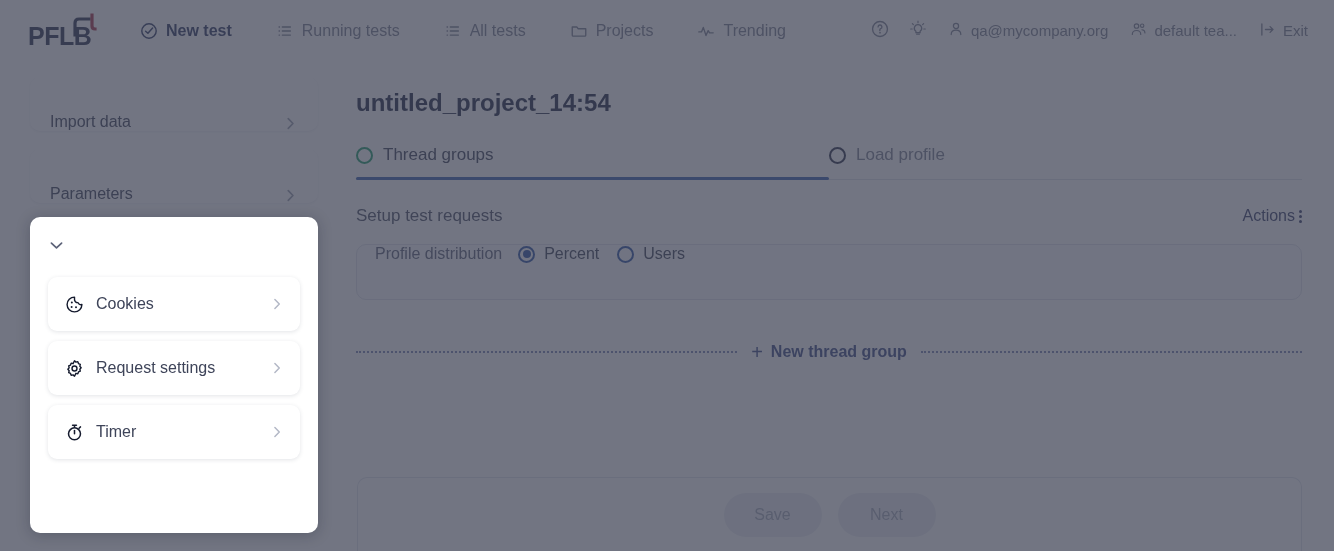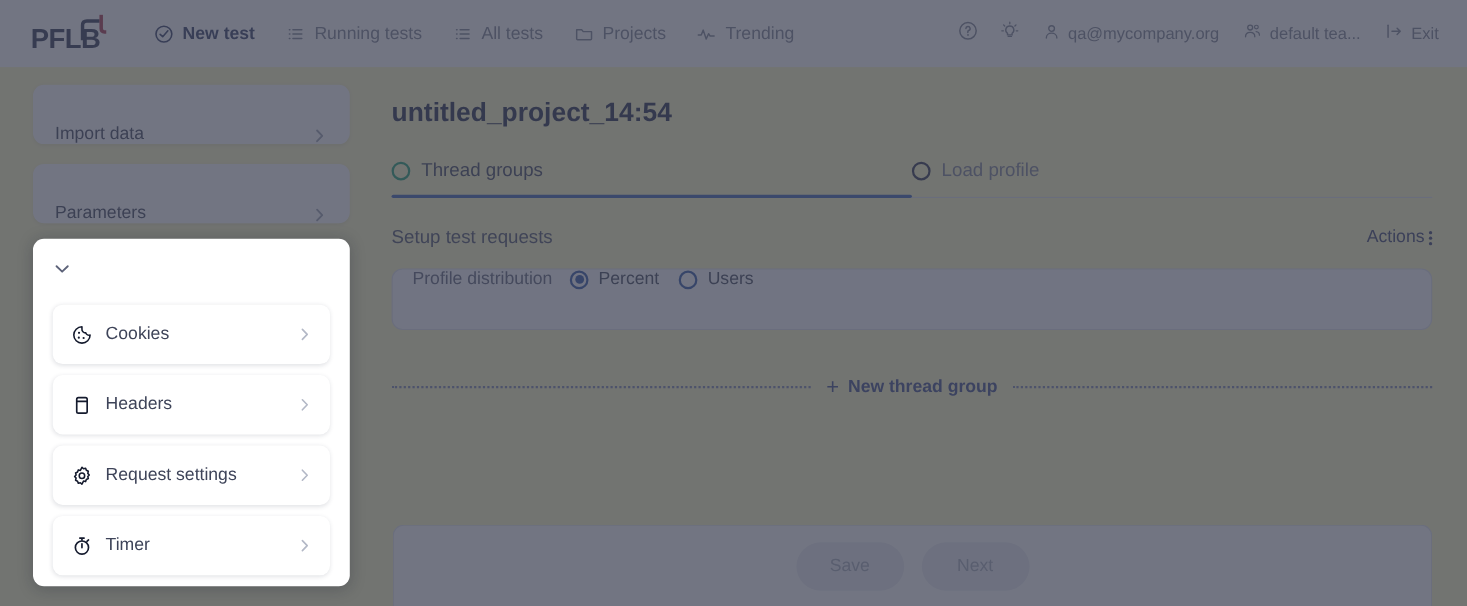--- a/index.html
+++ b/index.html
@@ -8,21 +8,21 @@
     height: 551px;
     overflow: hidden;
     font-family: "Liberation Sans", sans-serif;
     background: #5b5f70;
   }
 
   #app {
     position: relative;
     width: 1334px;
     height: 551px;
-    background: #fef9c3;
+    background: #ffffff;
   }
 
   
   .dim-overlay {
     position: absolute;
     inset: 0;
     background: rgba(60, 64, 82, 0.72);
     z-index: 50;
     pointer-events: none;
   }
@@ -55,21 +55,21 @@
   .logo-bracket {
     position: absolute;
     right: 3px; top: 2px;
     width: 28px; height: 26px;
   }
 
   .nav {
     display: flex;
     align-items: center;
     margin-left: 22px;
-    gap: 0px;
+    gap: 16px;
   }
   .nav-item {
     display: flex;
     align-items: center;
     gap: 8px;
     padding: 6px 14px;
     font-size: 16px;
     color: #7c8192;
     cursor: pointer;
     white-space: nowrap;
@@ -568,34 +568,20 @@
             </svg>
         </span>
         <span class="panel-item-label">Cookies</span>
         <span class="chev-right">
           <svg width="14" height="14" viewBox="0 0 16 16">
               <path d="M5.6 2.8 L10.6 8 L5.6 13.2" fill="none" stroke="#b3b8c6" stroke-width="1.7" stroke-linecap="round" stroke-linejoin="round"></path>
             </svg>
         </span>
       </div>
 
-      <div class="panel-item">
-        <span class="panel-item-icon">
-          <svg width="19" height="19" viewBox="0 0 20 20">
-              <rect x="5" y="2.6" width="10" height="14.8" rx="1.6" fill="none" stroke="#151b2e" stroke-width="1.6"></rect>
-              <path d="M5 6.2h10" stroke="#151b2e" stroke-width="1.5"></path>
-            </svg>
-        </span>
-        <span class="panel-item-label">Headers</span>
-        <span class="chev-right">
-          <svg width="14" height="14" viewBox="0 0 16 16">
-              <path d="M5.6 2.8 L10.6 8 L5.6 13.2" fill="none" stroke="#b3b8c6" stroke-width="1.7" stroke-linecap="round" stroke-linejoin="round"></path>
-            </svg>
-        </span>
-      </div>
 
       <div class="panel-item">
         <span class="panel-item-icon">
           <svg width="19" height="19" viewBox="0 0 20 20">
               <path d="M10 1.9l1.5 1.4 2-.5.7 2 1.9.9-.5 2 1.4 1.5-1.4 1.5.5 2-1.9.9-.7 2-2-.5L10 18.1l-1.5-1.4-2 .5-.7-2-1.9-.9.5-2L3 10.8l1.4-1.5-.5-2 1.9-.9.7-2 2 .5z" fill="none" stroke="#151b2e" stroke-width="1.5" stroke-linejoin="round"></path>
               <circle cx="10" cy="10" r="2.6" fill="none" stroke="#151b2e" stroke-width="1.5"></circle>
             </svg>
         </span>
         <span class="panel-item-label">Request settings</span>
         <span class="chev-right">

